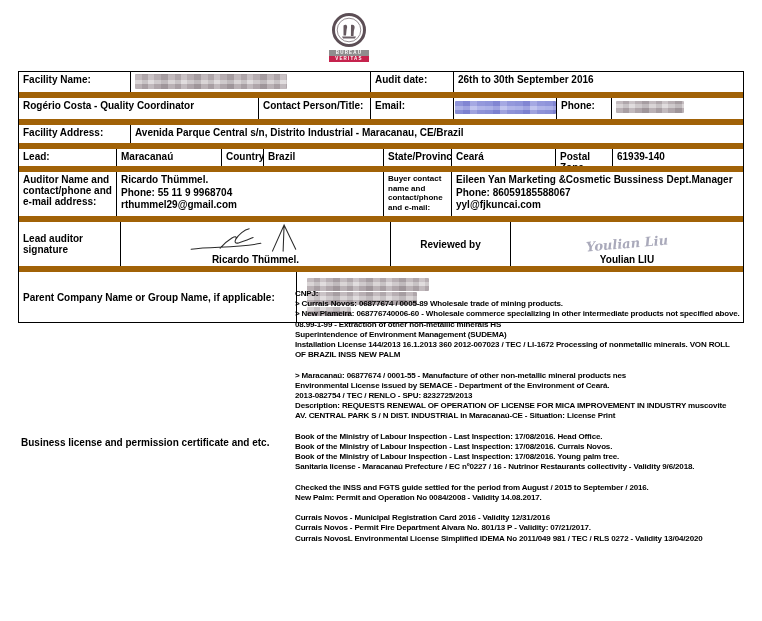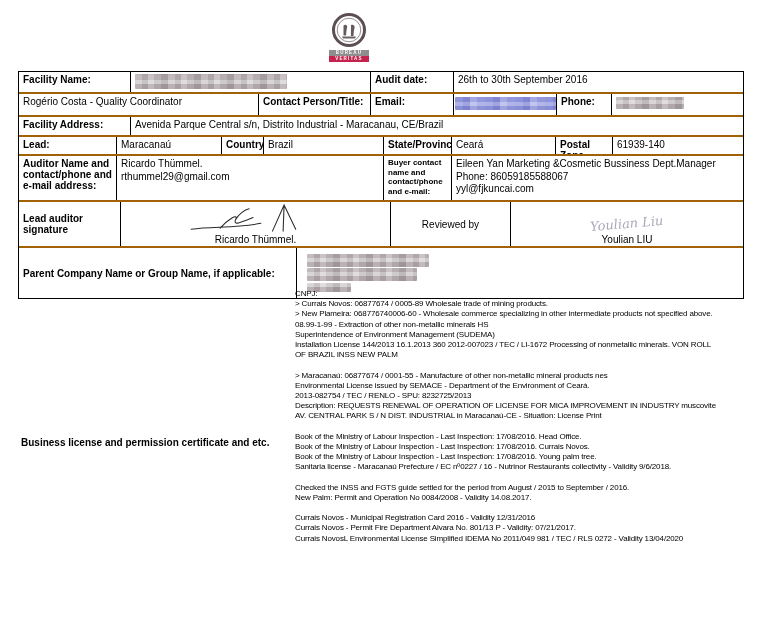--- a/index.html
+++ b/index.html
@@ -9,23 +9,23 @@
   
   .logo{position:absolute;left:327px;top:12px;width:44px;text-align:center;}
   .logo-seal{display:block;margin:0 auto;}
   .logo-bar{width:40px;margin:0 auto;height:6px;line-height:6px;font-size:4.5px;
             letter-spacing:1.2px;color:#fff;text-align:center;font-weight:bold;overflow:hidden;}
   .bar-bureau{background:#8f8d8e;}
   .bar-veritas{background:#c5234d;}
 
   
   .tbl{position:absolute;left:18px;top:71px;width:726px;border:1px solid #000;box-sizing:border-box;font-size:10px;}
-  .row{display:flex;border-bottom:2px solid #a16207;}
+  .row{display:flex;border-bottom:6px solid #a16207;}
   .row:last-child{border-bottom:none;}
-  .cell{border-right:1px solid #000;padding:2px 4px;box-sizing:border-box;overflow:hidden;}
+  .cell{border-right:1px solid #000;padding:2px 4px;box-sizing:border-box;overflow:hidden;font-weight:bold;}
   .cell:last-child{border-right:none;}
   .lbl{font-weight:bold;}
   .h20{height:20px}.h21{height:21px}.h18{height:18px}.h17{height:17px}
   .h44{height:44px}.h50{height:50px}
   .grow{flex:1 1 auto;}
 
   .w112{width:112px;flex:0 0 112px}.w240{width:240px;flex:0 0 240px}
   .w83{width:83px;flex:0 0 83px}.w103{width:103px;flex:0 0 103px}.w55{width:55px;flex:0 0 55px}
   .w98{width:98px;flex:0 0 98px}.w105{width:105px;flex:0 0 105px}.w42{width:42px;flex:0 0 42px}
   .w120{width:120px;flex:0 0 120px}.w68{width:68px;flex:0 0 68px}.w104{width:104px;flex:0 0 104px}
@@ -50,26 +50,26 @@
   .parent-blur-stack{margin:4px 0 0 6px;}
   .pb1{width:122px;height:13px;}
   .pb2{width:110px;height:13px;margin-top:1px;}
   .pb3{width:44px;height:9px;margin-top:2px;}
 
   
   .sigcell{display:flex;flex-direction:column;align-items:center;justify-content:flex-end;padding:1px 4px;}
   .signame{font-size:10px;line-height:11px;}
   .sig-youlian{font-family:"DejaVu Serif",serif;font-style:italic;color:#aab;
                font-size:13px;transform:rotate(-5deg);margin-bottom:3px;}
-  .revlbl{display:flex;align-items:center;justify-content:center;font-weight:normal;}
+  .revlbl{display:flex;align-items:center;justify-content:center;font-weight:bold;}
 
   
   .lic-label{position:absolute;left:21px;top:437px;font-weight:bold;font-size:10px;}
   .lic-text{position:absolute;left:295px;top:289px;font-size:8px;letter-spacing:-0.15px;}
-  .lic-line{height:10.2px;line-height:10.2px;white-space:nowrap;}
+  .lic-line{height:10.2px;line-height:10.2px;white-space:nowrap;font-weight:bold;}
 </style>
 </head>
 <body>
 
 <div class="page">
 
   <div class="logo">
     <svg class="logo-seal" width="38" height="38" viewBox="0 0 38 38">
       <circle cx="19" cy="18" r="15.5" fill="none" stroke="#4a3b42" stroke-width="3" opacity="0.9"></circle>
       <circle cx="19" cy="18" r="11.8" fill="none" stroke="#4a3b42" stroke-width="0.9" opacity="0.65"></circle>
@@ -118,20 +118,21 @@
       <div class="cell w68 lbl">State/Province:</div>
       <div class="cell w104">Ceará</div>
       <div class="cell w57 lbl">Postal Zone</div>
       <div class="cell grow">61939-140</div>
     </div>
 
     <div class="row h44">
       <div class="cell w98 lbl">Auditor Name and contact/phone and e-mail address:</div>
       <div class="cell w267 multiline">
         <div>Ricardo Thümmel.</div>
+        <div>Phone: 55 11 9 9968704</div>
         <div>rthummel29@gmail.com</div>
       </div>
       <div class="cell w68 lbl small-lbl">Buyer contact name and contact/phone and e-mail:</div>
       <div class="cell grow multiline">
         <div>Eileen Yan  Marketing &amp;Cosmetic Bussiness Dept.Manager</div>
         <div>Phone: 86059185588067</div>
         <div>yyl@fjkuncai.com</div>
       </div>
     </div>
 

